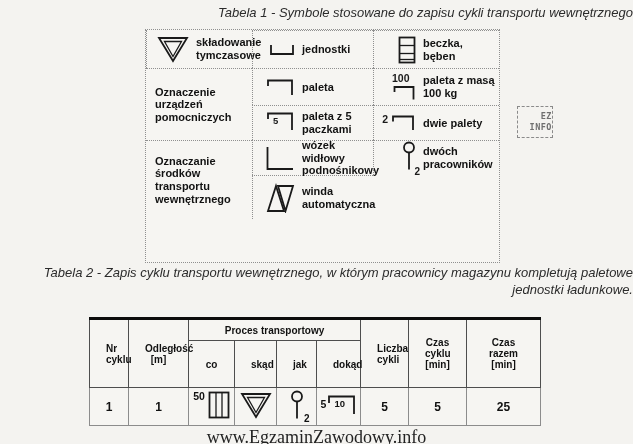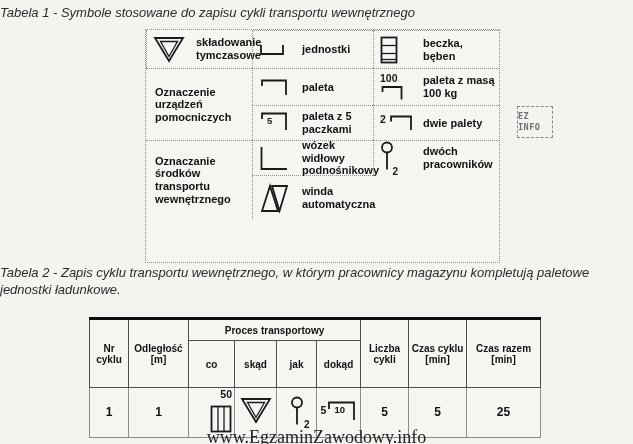--- a/index.html
+++ b/index.html
@@ -1,63 +1,63 @@
 <!DOCTYPE html>
 <html><head>
 <meta charset="utf-8">
 <style>
   html,body{margin:0;padding:0;}
   body{width:633px;height:444px;font-family:"Liberation Sans",sans-serif;}
   .page{position:relative;width:633px;height:444px;background:#f4f3f0;overflow:hidden;color:#1a1a1a;}
 
   
-  .caption{position:absolute;left:0;width:633px;text-align:left;font-style:italic;
+  .caption{position:absolute;left:0;width:633px;text-align:right;font-style:italic;
            font-size:13px;color:#2b2b2b;line-height:17px;}
   .cap1{top:4px;}
   .cap2{top:264px;}
   .cap2 .inner{display:inline-block;max-width:608px;}
 
   
   .t1{position:absolute;left:145px;top:29px;display:grid;
       grid-template-columns:106px 121px 126px;
       grid-template-rows:38px 37px 35px 35px 44px 43px;
       border:1px dotted #8f8f8f;background:#f6f5f2;}
   .cat{grid-row:span 2;display:flex;align-items:center;padding:2px 4px 2px 9px;}
   .cell{display:flex;align-items:center;gap:7px;padding-left:6px;padding-right:2px;
         border-left:1px dotted #8f8f8f;}
   .bt{border-top:1px dotted #8f8f8f;}
   .lbl{font-weight:700;font-size:11px;line-height:1.15;color:#121212;}
-  .sym{width:36px;min-width:36px;display:flex;justify-content:flex-start;align-items:center;position:relative;}
+  .sym{width:36px;min-width:36px;display:flex;justify-content:flex-end;align-items:center;position:relative;}
   svg .st{stroke:#1a1a1a;fill:none;stroke-width:1.8;}
   svg .thin{stroke:#1a1a1a;fill:none;stroke-width:1.3;}
   .pfx{font-weight:700;font-size:10.5px;line-height:1;}
   .stack{display:flex;flex-direction:column;align-items:flex-start;gap:1px;}
   .row{display:flex;align-items:flex-start;gap:2px;}
   .bracket{position:relative;display:inline-block;}
   .innum{position:absolute;left:8px;top:4px;font-weight:700;font-size:9.5px;}
   .subnum{position:absolute;right:-4px;bottom:-2px;font-weight:700;font-size:10px;}
 
   
   .stamp{position:absolute;left:517px;top:106px;width:34px;height:30px;
          border:1px dashed #8a8a8a;display:flex;flex-direction:column;
-         align-items:flex-start;justify-content:center;color:#6f6f6f;
+         align-items:flex-end;justify-content:center;color:#6f6f6f;
          font-family:"DejaVu Sans Mono",monospace;font-size:8.5px;font-weight:700;
          line-height:1.25;letter-spacing:0.5px;}
 
   
   table.t2{position:absolute;left:89px;top:317px;width:452px;table-layout:fixed;
            border-collapse:collapse;background:#f6f5f2;
            border-top:3px solid #0c0c0c;border-bottom:1px solid #9a9a9a;
            border-left:1px solid #777;border-right:1px solid #777;}
   table.t2 th{border:1px solid #4e4e4e;font-size:10px;font-weight:700;
-              text-align:center;vertical-align:middle;padding:1px 2px;color:#111;}
+              text-align:center;vertical-align:middle;padding:1px 16px;color:#111;}
   table.t2 td{border:1px solid #8c8c8c;font-size:12px;font-weight:700;
               text-align:center;vertical-align:middle;padding:1px 2px;color:#111;}
   tr.hr1{height:22px;} tr.hr2{height:47px;} tr.dr{height:38px;}
-  .co-wrap{display:flex;align-items:flex-end;justify-content:center;gap:3px;flex-direction:column;}
+  .co-wrap{display:flex;align-items:flex-start;justify-content:center;gap:3px;}
   .qty{font-weight:700;font-size:10.5px;line-height:1;margin-bottom:2px;}
   .dokad-wrap{display:flex;align-items:flex-start;justify-content:center;gap:0;}
   .dokad-wrap .qty{margin-top:5px;}
   .jak-wrap{position:relative;display:inline-block;width:18px;height:32px;}
 
   
   .footer{position:absolute;left:0;top:427px;width:633px;text-align:center;
           font-family:"Liberation Serif",serif;font-size:18px;color:#222;}
 </style>
 </head>

